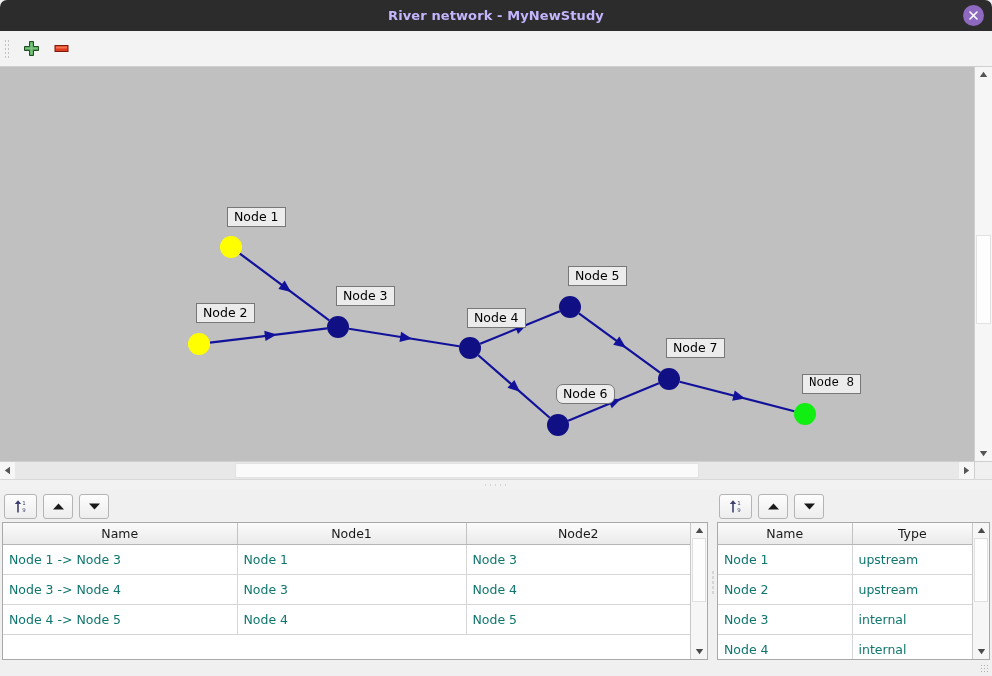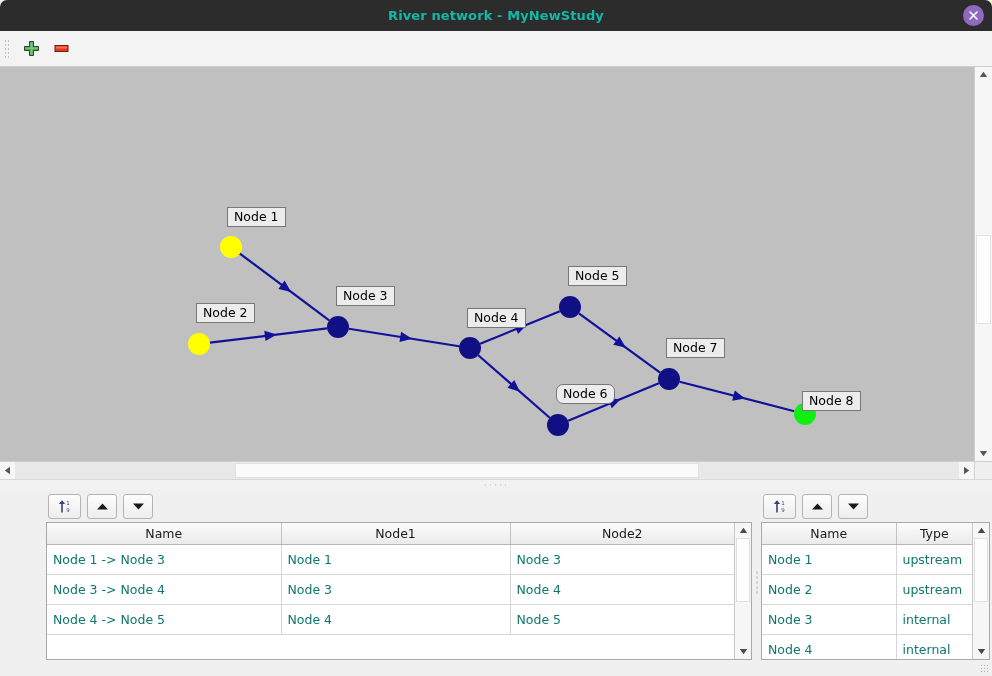--- a/index.html
+++ b/index.html
@@ -26,21 +26,21 @@
   .titlebar {
     height: 31px;
     background: #2c2c2c;
     position: relative;
     flex: 0 0 31px;
     border-top-left-radius: 7px;
     border-top-right-radius: 7px;
     display: flex; align-items: center; justify-content: center;
   }
   .titlebar-text {
-    color: #14b8a6;
+    color: #c4b5fd;
     font-size: 13px;
     font-weight: bold;
     letter-spacing: 0.1px;
     pointer-events: none;
   }
   .close-btn {
     position: absolute;
     right: 8px; top: 5px;
     width: 21px; height: 21px;
     border-radius: 50%;
@@ -169,21 +169,20 @@
     background-image: radial-gradient(#b9b9b9 0.8px, transparent 1px);
     background-size: 5px 3px;
   }
 
   
   .bottom {
     flex: 1 1 auto;
     display: flex;
     background: #f0f0f0;
     min-height: 0;
-    padding-left: 44px;
   }
   .pane {
     display: flex; flex-direction: column;
     min-width: 0;
     background: #f0f0f0;
   }
   .pane-left  { flex: 0 0 710px; }
   .splitter-v {
     flex: 0 0 5px;
     background: #f0f0f0;
@@ -347,21 +346,21 @@
           <circle cx="805" cy="347" r="11" fill="#11ee11"></circle>
         </svg>
 
     <div class="node-label" style="left: 227px; top: 140px;">Node 1</div>
         <div class="node-label" style="left: 196px; top: 236px;">Node 2</div>
         <div class="node-label" style="left: 336px; top: 219px;">Node 3</div>
         <div class="node-label" style="left: 467px; top: 241px;">Node 4</div>
         <div class="node-label" style="left: 568px; top: 199px;">Node 5</div>
         <div class="node-label" style="left: 556px; top: 317px; border-radius: 7px;">Node 6</div>
         <div class="node-label" style="left: 666px; top: 271px;">Node 7</div>
-        <div class="node-label" style="left: 802px; top: 324px;">Node 8</div>
+        <div class="node-label" style="left: 802px; top: 307px; font-family: Liberation Mono, monospace;">Node 8</div>
       </div>
     <div class="vscroll">
       <div class="sb-arrow">
         <svg width="9" height="7" viewBox="0 0 9 7">
           <path d="M4.5,0.8 L8.2,6 L0.8,6 Z" fill="#555"></path>
         </svg>
       </div>
       <div class="sb-track">
         <div class="vthumb"></div>
       </div>

